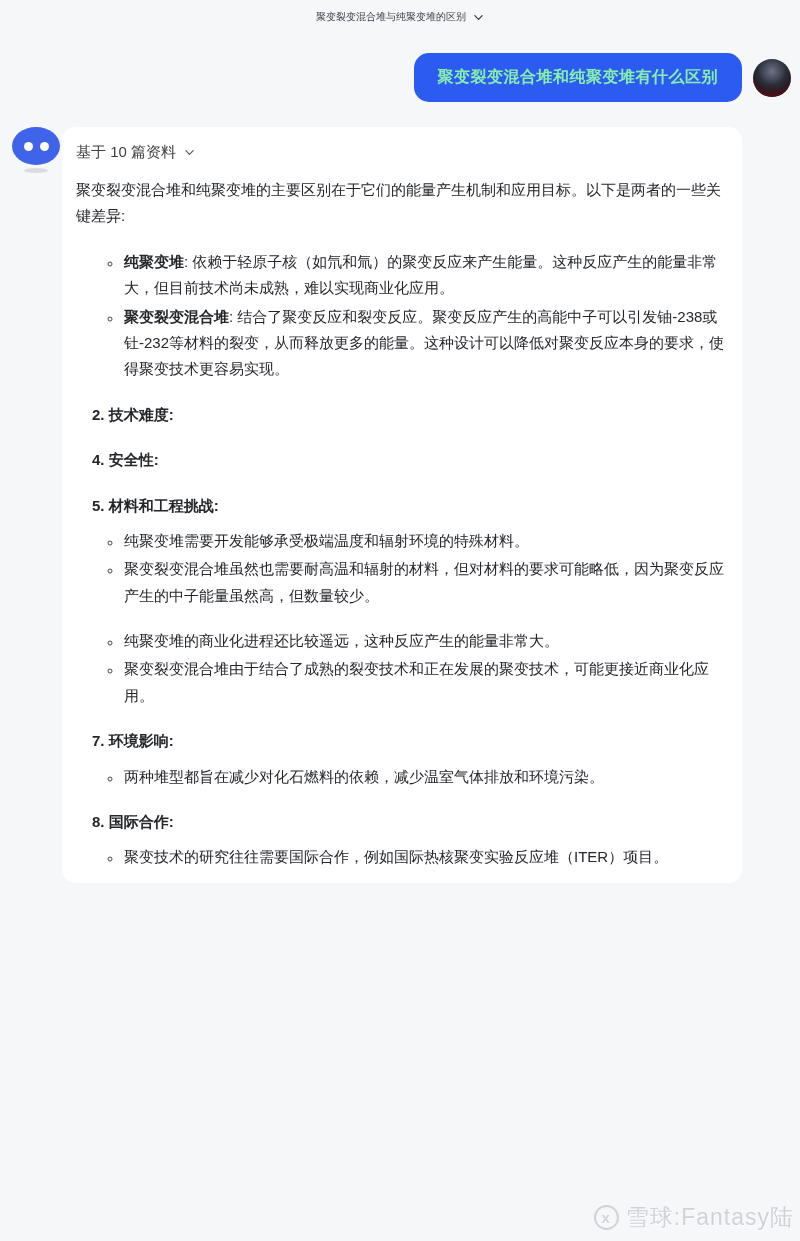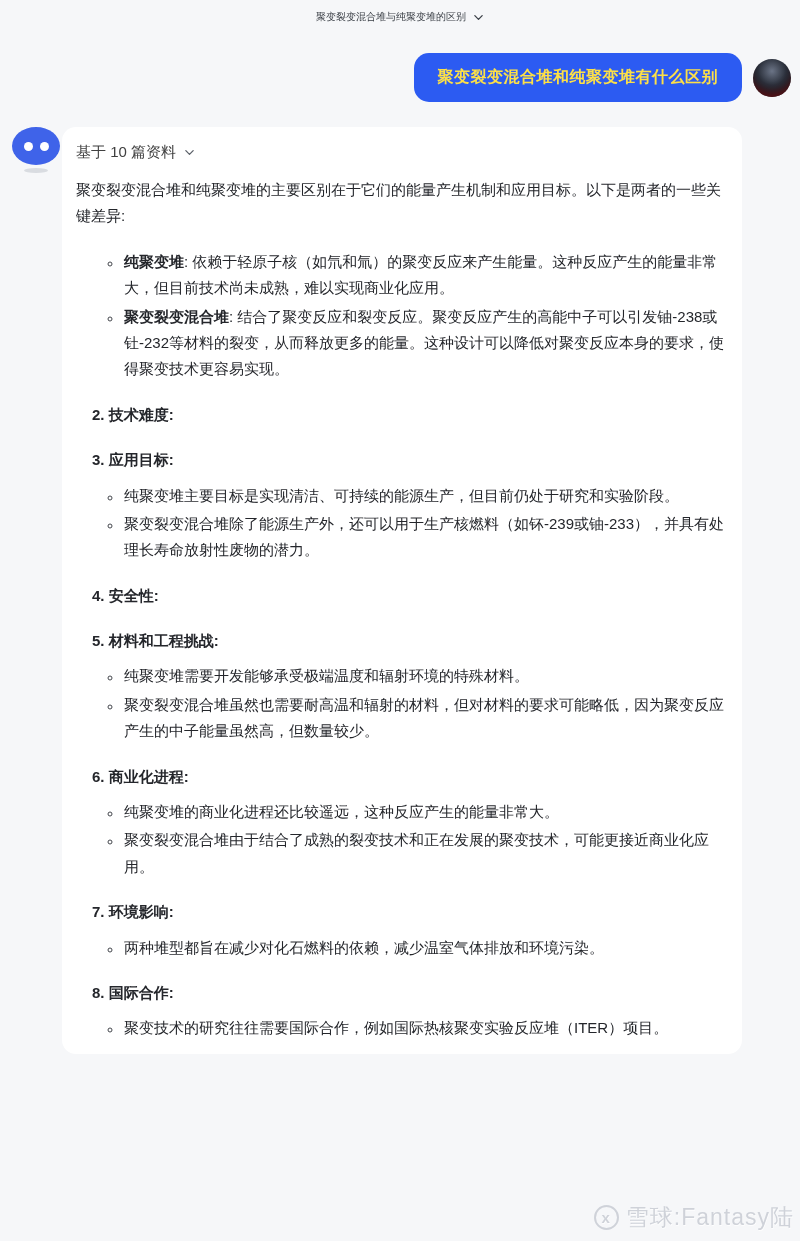--- a/index.html
+++ b/index.html
@@ -19,21 +19,21 @@
   .chev { display:inline-block; width:11px; height:11px; }
   .chev svg { display:block; }
 
   
   .user-row {
     margin-top:29px;
     display:flex; justify-content:flex-end; align-items:center;
     padding-right:9px; gap:11px;
   }
   .user-bubble {
-    background:#2c5bf2; color:#fde047;
+    background:#2c5bf2; color:#86efac;
     font-size:16px; font-weight:600;
     padding:14px 24px; border-radius:15px;
     letter-spacing:.5px;
   }
   .user-avatar {
     width:38px; height:38px; border-radius:50%;
     background: radial-gradient(circle at 50% 32%, #6b7486 0%, #2a2f3a 44%, #14161c 78%);
     box-shadow: inset 0 -9px 8px -5px #5c1116;
     flex:0 0 auto;
   }
@@ -125,42 +125,34 @@
         <ul class="bullets">
           <li><strong>纯聚变堆</strong><span>: 依赖于轻原子核（如氘和氚）的聚变反应来产生能量。这种反应产生的能量非常大，但目前技术尚未成熟，难以实现商业化应用。</span></li>
           <li><strong>聚变裂变混合堆</strong><span>: 结合了聚变反应和裂变反应。聚变反应产生的高能中子可以引发铀-238或钍-232等材料的裂变，从而释放更多的能量。这种设计可以降低对聚变反应本身的要求，使得聚变技术更容易实现。</span></li>
         </ul>
       </div>
 
       <div class="sec">
         <div class="sec-h">2. 技术难度:</div>
       </div>
 
-      <div class="sec">
-        <div class="sec-h">3. 应用目标:</div>
-        <ul class="bullets">
-          <li><strong></strong><span>纯聚变堆主要目标是实现清洁、可持续的能源生产，但目前仍处于研究和实验阶段。</span></li>
-          <li><strong></strong><span>聚变裂变混合堆除了能源生产外，还可以用于生产核燃料（如钚-239或铀-233），并具有处理长寿命放射性废物的潜力。</span></li>
-        </ul>
-      </div>
 
       <div class="sec">
         <div class="sec-h">4. 安全性:</div>
       </div>
 
       <div class="sec">
         <div class="sec-h">5. 材料和工程挑战:</div>
         <ul class="bullets">
           <li><strong></strong><span>纯聚变堆需要开发能够承受极端温度和辐射环境的特殊材料。</span></li>
           <li><strong></strong><span>聚变裂变混合堆虽然也需要耐高温和辐射的材料，但对材料的要求可能略低，因为聚变反应产生的中子能量虽然高，但数量较少。</span></li>
         </ul>
       </div>
 
       <div class="sec">
-        <div class="sec-h">6. 商业化进程:</div>
         <ul class="bullets">
           <li><strong></strong><span>纯聚变堆的商业化进程还比较遥远，这种反应产生的能量非常大。</span></li>
           <li><strong></strong><span>聚变裂变混合堆由于结合了成熟的裂变技术和正在发展的聚变技术，可能更接近商业化应用。</span></li>
         </ul>
       </div>
 
       <div class="sec">
         <div class="sec-h">7. 环境影响:</div>
         <ul class="bullets">
           <li><strong></strong><span>两种堆型都旨在减少对化石燃料的依赖，减少温室气体排放和环境污染。</span></li>

